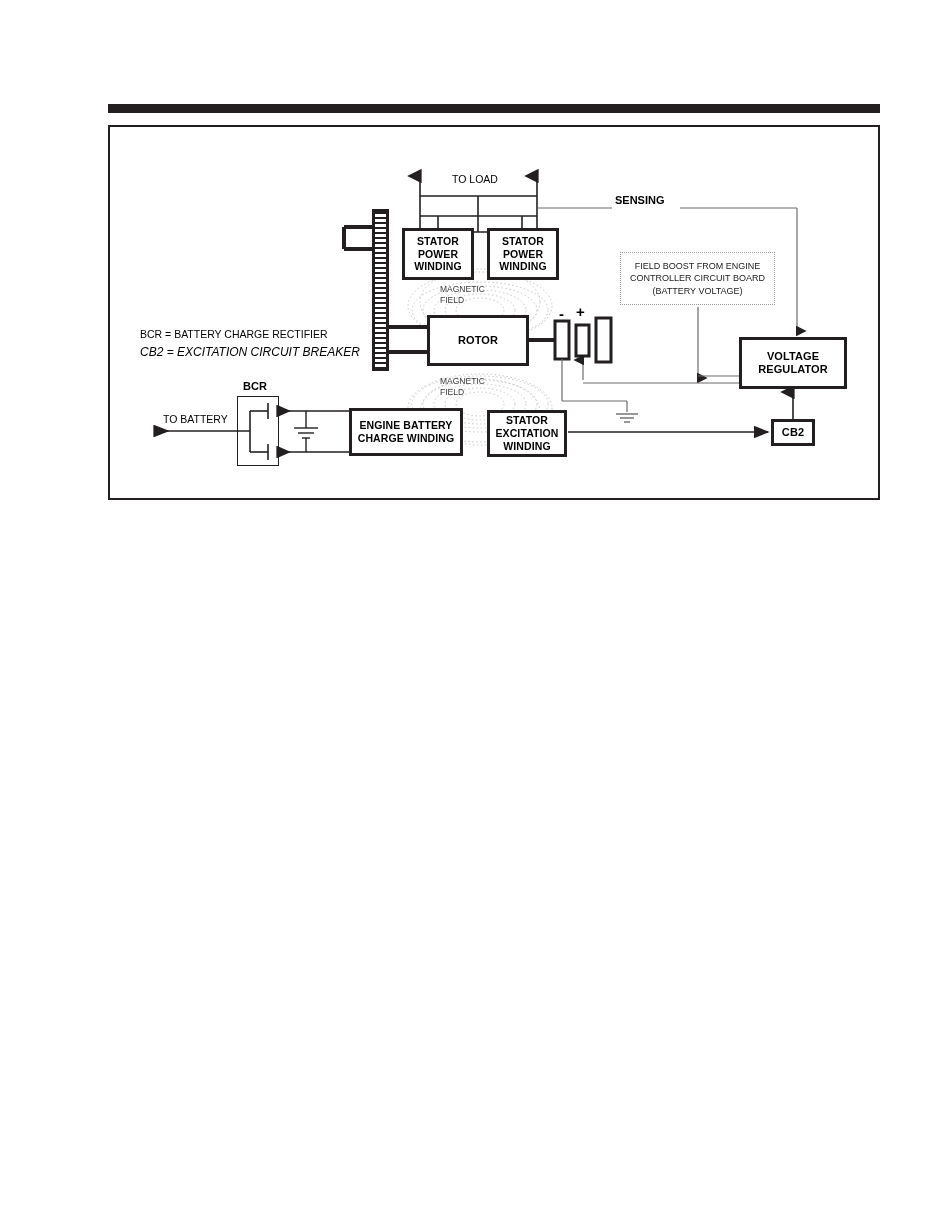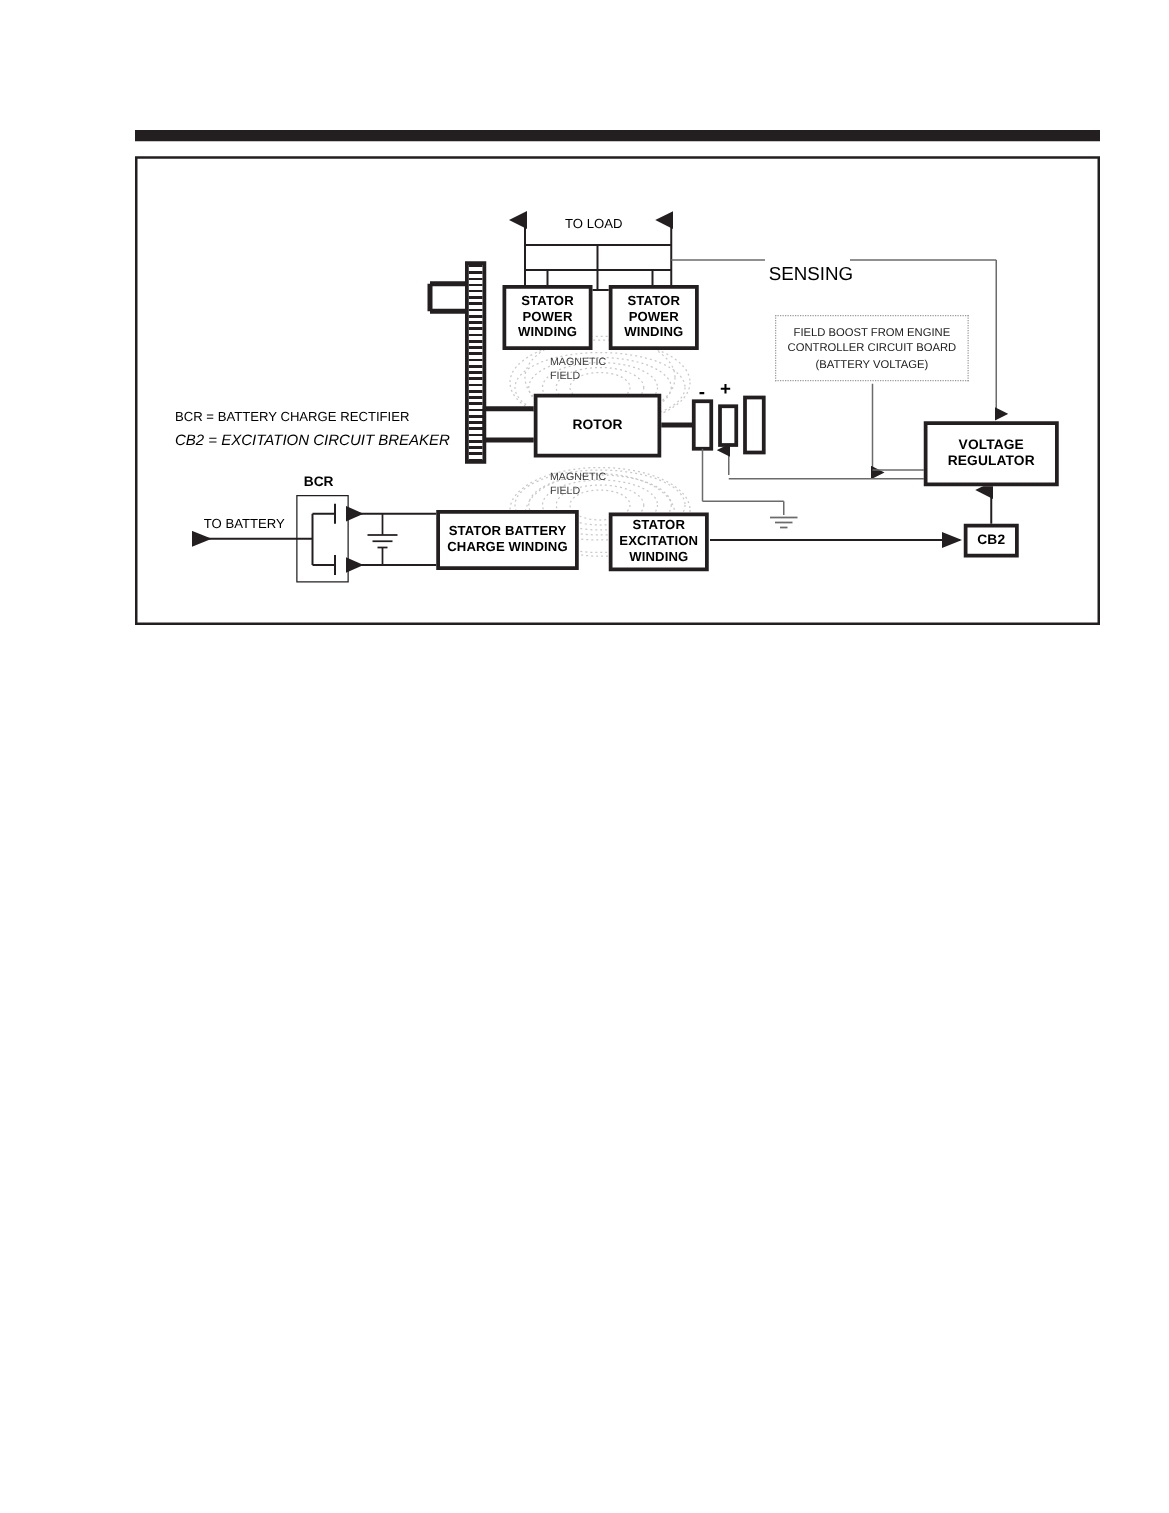--- a/index.html
+++ b/index.html
@@ -295,21 +295,21 @@
   <div class="box" style="left:427px; top:315px; width:102px; height:51px; font-size:11px;">
     <span>ROTOR</span>
   </div>
 
   <div class="box" style="left:771px; top:419px; width:44px; height:27px; font-size:11px;">
     <span>CB2</span>
   </div>
 
   <div class="box" style="left:349px; top:408px; width:114px; height:48px; font-size:10.5px;">
     <div>
-      <span>STATOR BATTERY</span><br>
+      <span>ENGINE BATTERY</span><br>
       <span>CHARGE WINDING</span>
     </div>
   </div>
 
   <div class="box" style="left:487px; top:410px; width:80px; height:47px; font-size:10.5px;">
     <div>
       <span>STATOR</span><br>
       <span>EXCITATION</span><br>
       <span>WINDING</span>
     </div>
@@ -322,21 +322,21 @@
   <div class="dotted-box" style="left:620px; top:252px; width:155px; height:53px; font-size:9px;">
     <div>
       <span>FIELD BOOST FROM ENGINE</span><br>
       <span>CONTROLLER CIRCUIT BOARD</span><br>
       <span>(BATTERY VOLTAGE)</span>
     </div>
   </div>
 
   <div class="label-free" style="left:452px; top:173px; font-size:10.5px;">TO LOAD</div>
 
-  <div class="label-free" style="left:615px; top:211px; font-size:15px;">SENSING</div>
+  <div class="label-free" style="left:615px; top:194px; font-size:11px;font-weight:bold;">SENSING</div>
 
   <div class="label-free" style="left:163px; top:413px; font-size:10.5px;">TO BATTERY</div>
 
   <div class="magfield-label" style="left:440px; top:284px; width:80px; font-size:8.5px;">
     <span>MAGNETIC</span><br>
     <span>FIELD</span>
   </div>
 
   <div class="magfield-label" style="left:440px; top:376px; width:80px; font-size:8.5px;">
     <span>MAGNETIC</span><br>

